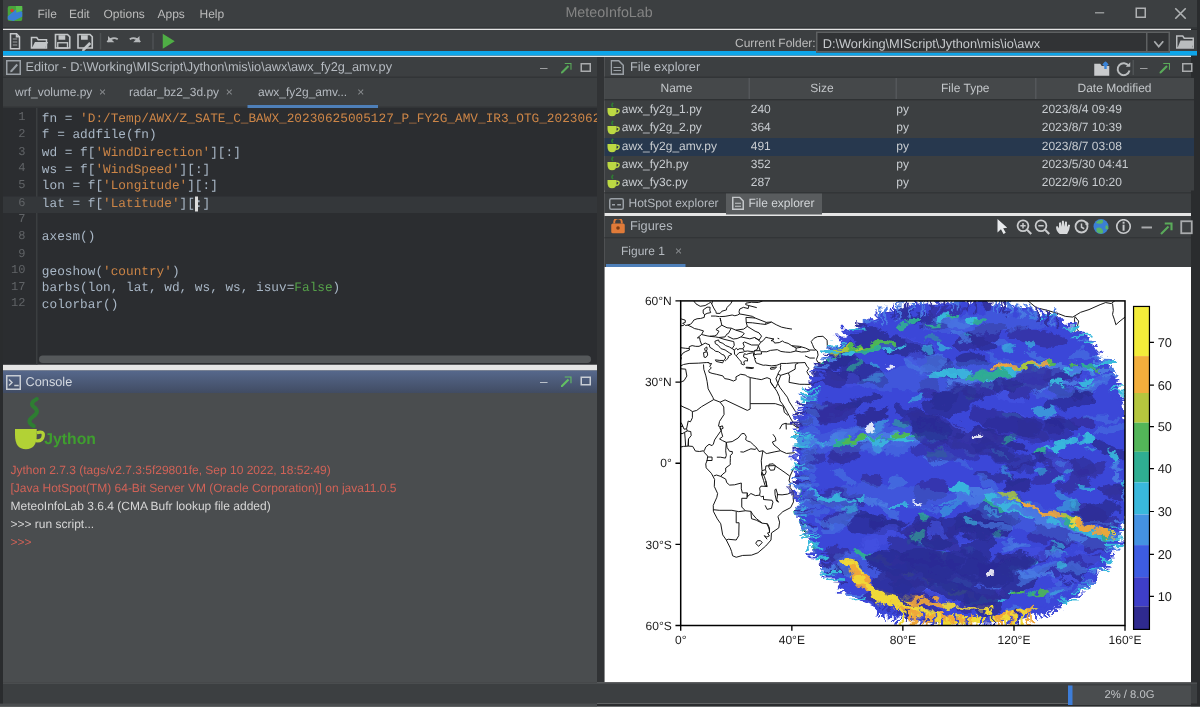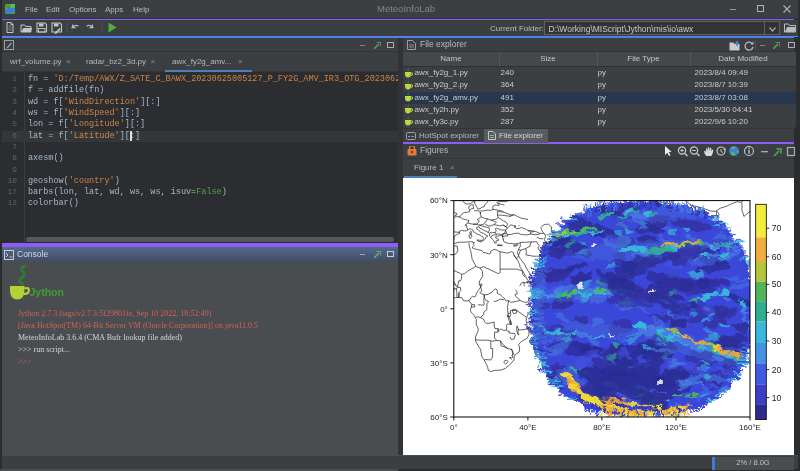--- a/index.html
+++ b/index.html
@@ -1,44 +1,44 @@
 <!DOCTYPE html>
 <html><head><meta charset="utf-8">
 <style>
 *{margin:0;padding:0;box-sizing:border-box}
 html,body{width:800px;height:471px;overflow:hidden;background:#3c3f41;font-family:"Liberation Sans",sans-serif}
-#app{position:relative;width:800px;height:471px;background:#8b5cf6;border-right:6px solid #2a2c2e;border-bottom:2px solid #2a2c2e}
+#app{position:relative;width:800px;height:471px;background:#e5e5e5;border-right:6px solid #2a2c2e;border-bottom:2px solid #2a2c2e}
 
 #menubar{position:absolute;left:0;top:0;width:798px;height:19px;background:#3c3f41;border-bottom:1px solid #333638}
 .menu{position:absolute;top:0;height:19px;line-height:19px;color:#bbbbbb;font-size:8px}
 #title{position:absolute;top:0;height:19px;line-height:18px;color:#848484;font-size:9.5px}
 .winbtn{position:absolute;top:0;height:18px;line-height:17px;color:#afb1b3;font-size:10px;text-align:center;width:14px}
 
-#toolbar{position:absolute;left:0;top:20px;width:798px;height:17px;background:#3c3f41;border-bottom:1px solid #0ea5e9}
+#toolbar{position:absolute;left:0;top:20px;width:798px;height:17px;background:#3c3f41;border-bottom:3px solid #0ea5e9}
 
 #edpanel{position:absolute;left:0;top:38px;width:398px;height:205px;background:#3c3f41}
 .phead{position:absolute;left:0;top:0;width:100%;height:14px;background:#3c3f41;border-bottom:1px solid #323537}
 .phead .t{position:absolute;left:17px;top:1px;font-size:8.5px;color:#b5bac0;white-space:nowrap}
 .pbtn{position:absolute;top:2px;font-size:9px;color:#a9abad;line-height:10px}
 .sqbtn{position:absolute;top:3.5px;width:6.5px;height:6.5px;border:1.2px solid #a9abad}
 #edtabs{position:absolute;left:0;top:14px;width:100%;height:20px;background:#3c3f41;border-bottom:1px solid #323537}
 .tab{position:absolute;top:0;height:20px;line-height:20px;font-size:8px;color:#b4b9bf;white-space:nowrap}
 .tabx{color:#8c8f92;font-size:8px}
 #edcode{position:absolute;left:0;top:34px;width:398px;height:171px;background:#2b2d30;overflow:hidden}
 #gutter{position:absolute;left:0;top:0;width:25px;height:100%;background:#2b2d30;border-right:1px solid #3b3e40}
 .ln{position:absolute;left:0;width:17px;text-align:right;font-size:8px;color:#606366;font-family:"Liberation Mono",monospace}
 .cl{position:absolute;font-size:8.5px;white-space:pre;font-family:"Liberation Mono",monospace;color:#a9b7c6;letter-spacing:0px}
 .str{color:#cc8547}
 .kw{color:#55a049}
 #hscroll{position:absolute;left:26px;top:164.5px;width:368px;height:5px;background:#55585a;border-radius:2.5px}
 
 #conpanel{position:absolute;left:0;top:247px;width:398px;height:244px;background:#4a4d4f}
 #conhead{position:absolute;left:0;top:0;width:100%;height:15px;background:linear-gradient(#56688c,#414c63)}
 #conhead .t{position:absolute;left:17px;top:2px;font-size:8.5px;color:#d3d8df}
-.conline{position:absolute;left:18px;font-size:8px;font-family:Liberation Serif, serif;white-space:pre}
+.conline{position:absolute;left:7px;font-size:8px;font-family:Liberation Sans, sans-serif;white-space:pre}
 .cred{color:#d06257}
 .cwhite{color:#d6d6d6}
 
 #divider{position:absolute;left:398px;top:38px;width:5px;height:417px;background:#313335}
 #fepanel{position:absolute;left:403px;top:38px;width:391px;height:104px;background:#3c3f41}
 #fehead{position:absolute;left:0;top:0;width:100%;height:14px;border-bottom:1px solid #323537}
 #fetable{position:absolute;left:0;top:14px;width:393px;height:75px;background:#3c3f41}
 #fethead{position:absolute;left:0;top:0;width:100%;height:14.5px;background:#45484a;border-bottom:1px solid #2e3133}
 .fth{position:absolute;top:0;height:14px;line-height:14px;font-size:8px;color:#c3c6c9;text-align:center}
 .fvline{position:absolute;top:0;width:1px;height:14px;background:#54575a}
@@ -117,20 +117,21 @@
         <path d="M1 10 l2-5 h9.5 l-2 5 z" fill="#b9bcbe"></path>
       </svg>
 </div>
 
 <div id="edpanel">
   <div class="phead">
     <svg class="icon" style="left:4px;top:2px" width="10" height="10" viewBox="0 0 10 10">
           <rect x="0.5" y="0.5" width="9" height="9" fill="none" stroke="#9aa0a6" stroke-width="1"></rect>
           <path d="M3 7 L7 2.5 L8 3.5 L4 8 L2.8 8.2 Z" fill="#9aa0a6"></path>
         </svg>
+    <div class="t">Editor - D:\Working\MIScript\Jython\mis\io\awx\awx_fy2g_amv.py</div>
     <div class="pbtn" style="left:360px">–</div>
     <svg class="icon" style="left:374px;top:4px" width="7" height="7" viewBox="0 0 7 7">
           <path d="M0 7 L5 2 M5 0 h2 v2 M2.5 0 H7 V4.5" stroke="#5aab5a" stroke-width="1.4" fill="none"></path>
         </svg>
     <div class="sqbtn" style="left:387px"></div>
   </div>
   <div id="edtabs">
     <div class="tab" style="left:10px">wrf_volume.py&nbsp;&nbsp;<span class="tabx">×</span></div>
     <div class="tab" style="left:86px">radar_bz2_3d.py&nbsp;&nbsp;<span class="tabx">×</span></div>
     <div class="tab" style="left:172px">awx_fy2g_amv...&nbsp;&nbsp;&nbsp;<span class="tabx">×</span></div>

